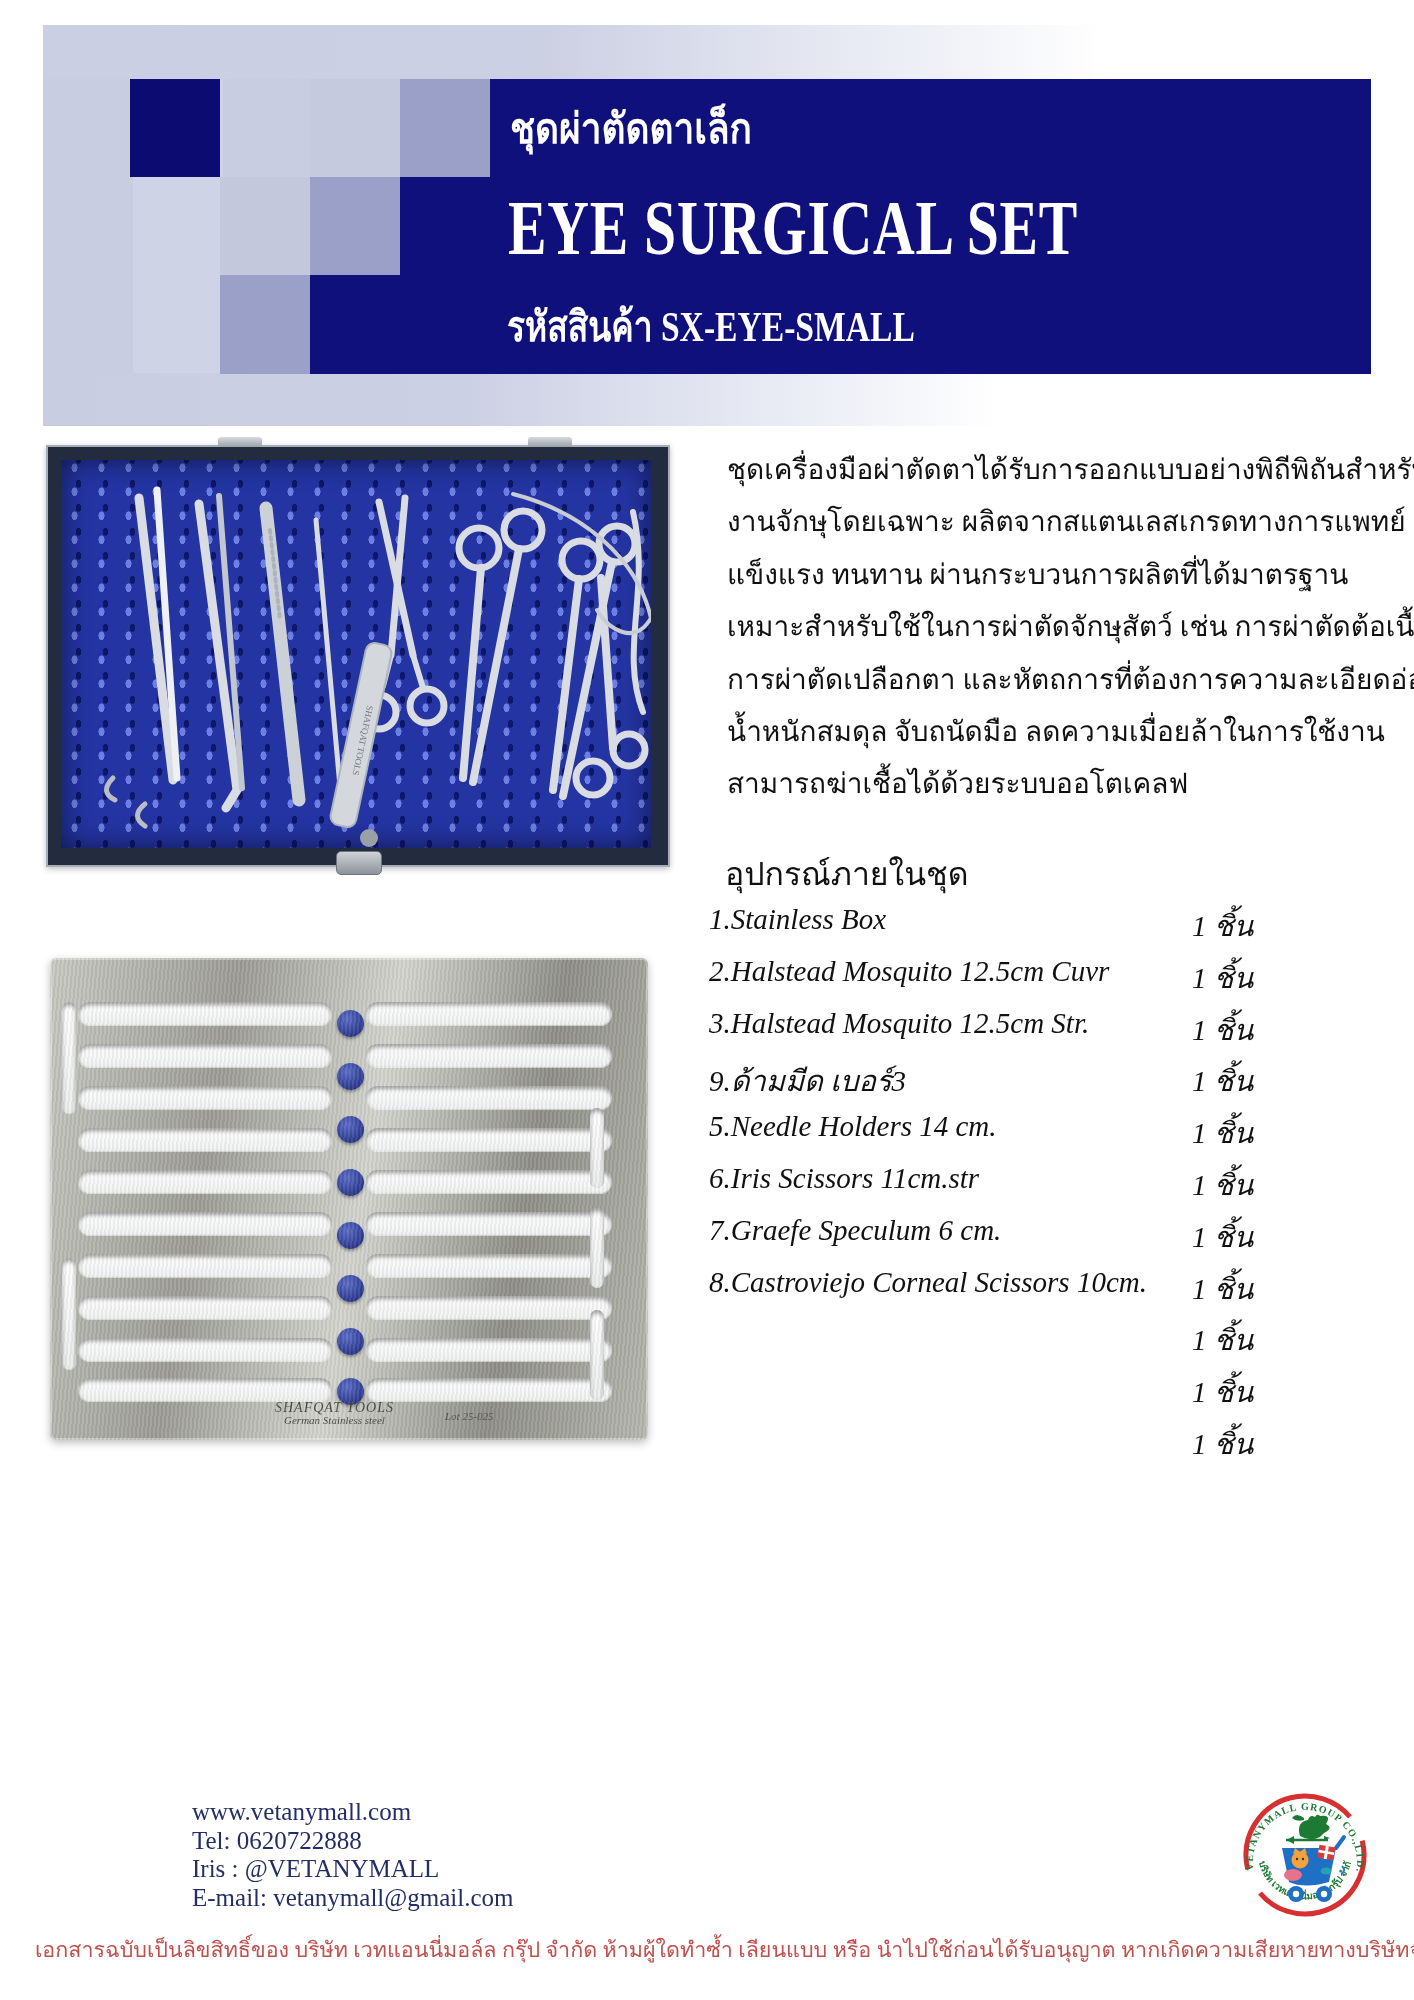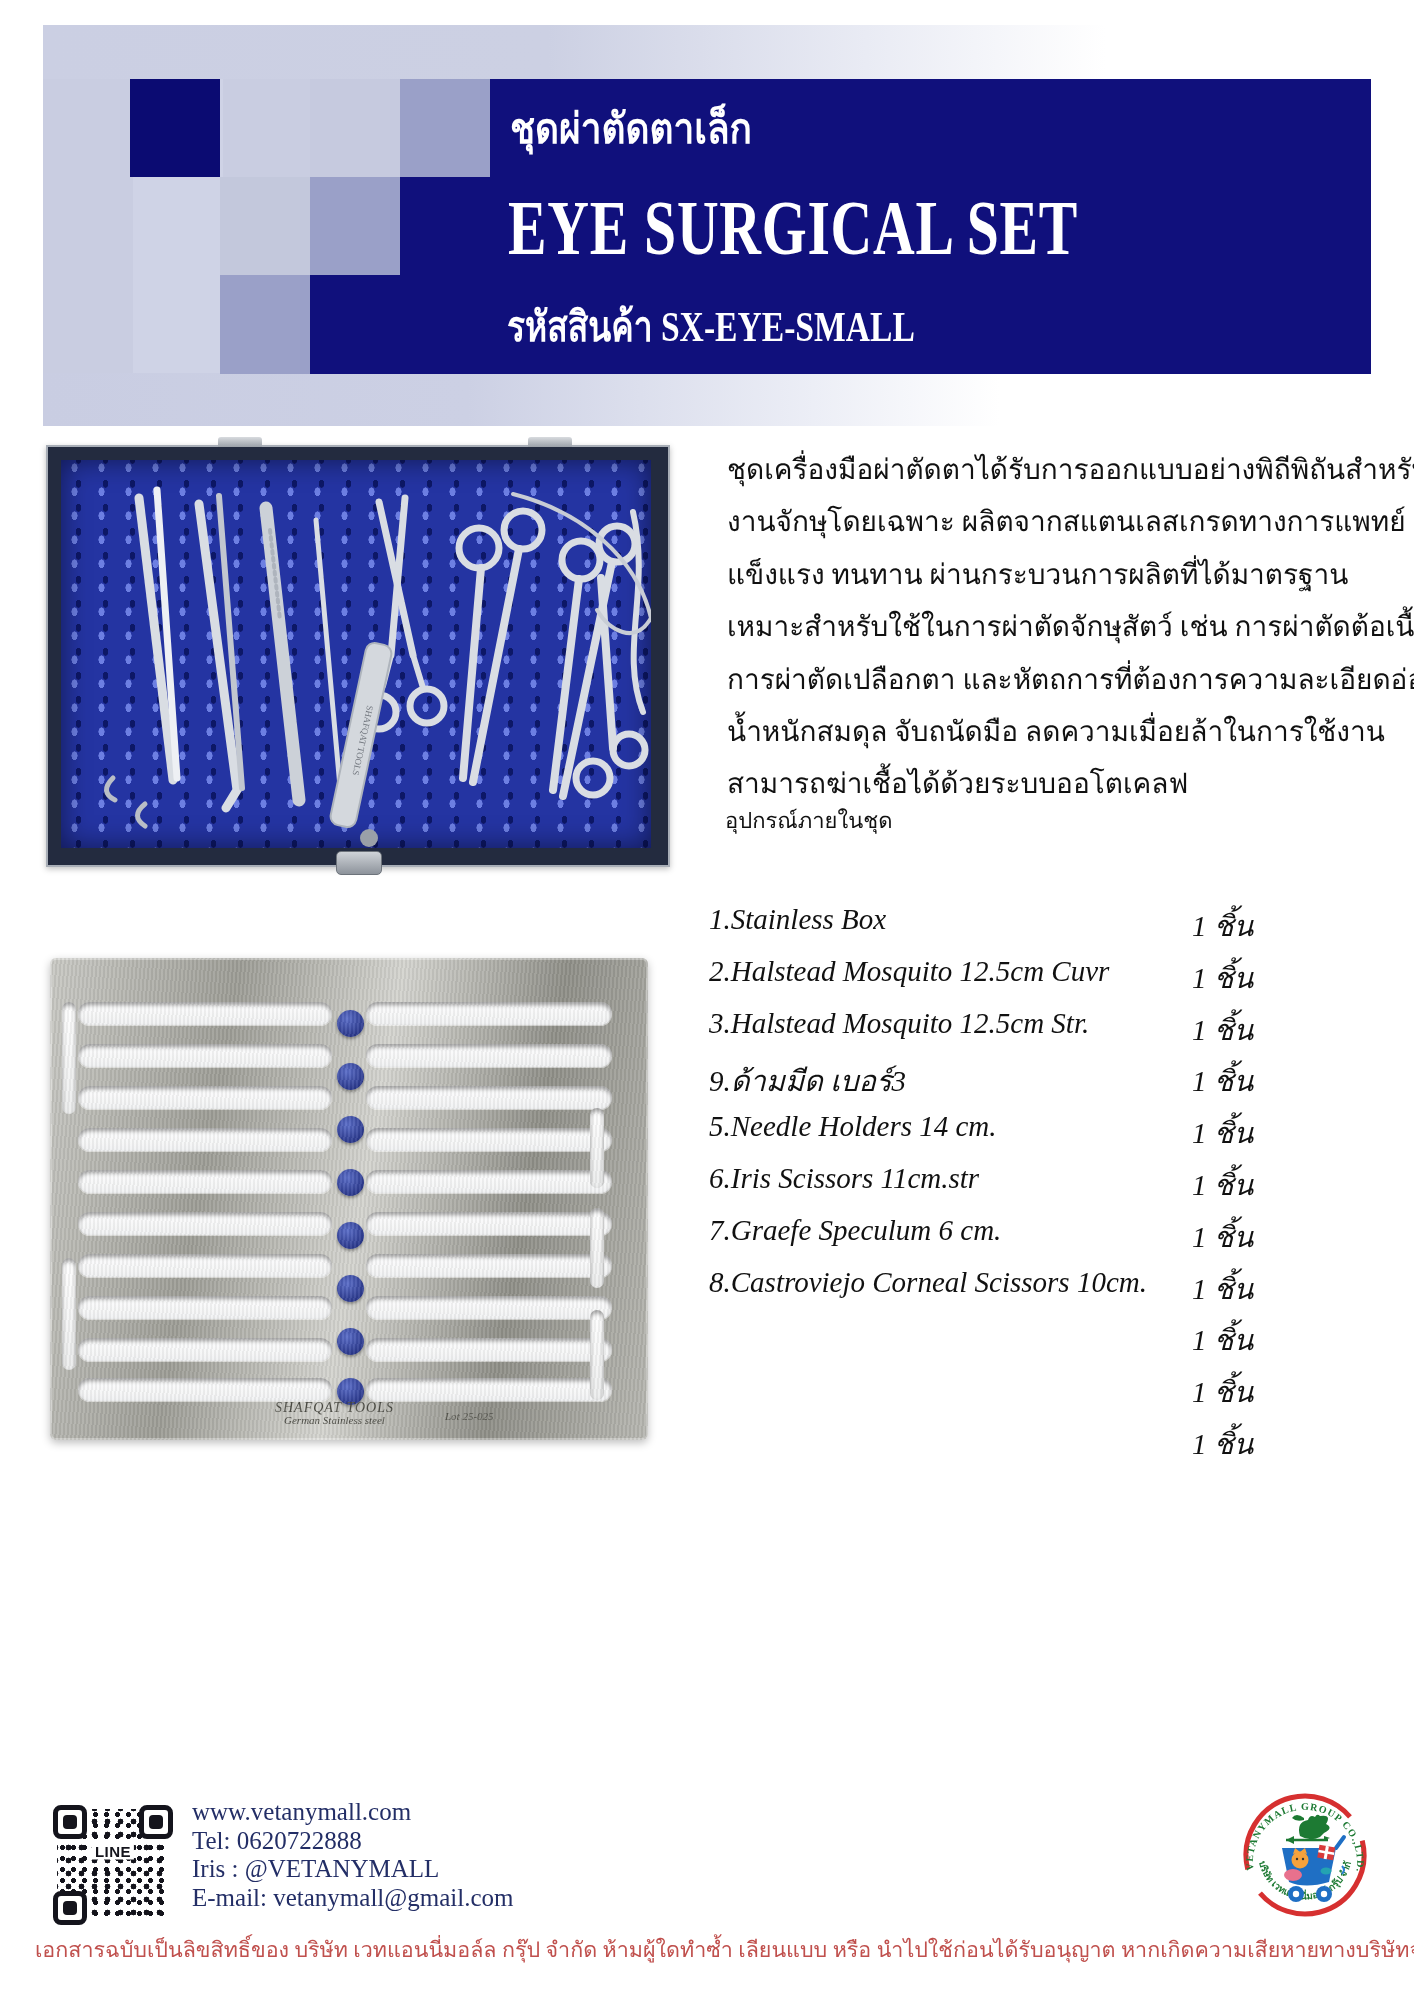--- a/index.html
+++ b/index.html
@@ -62,21 +62,21 @@
     box-shadow:0 2px 3px rgba(0,0,0,.35);}
   .tray-engrave{position:absolute;left:225px;top:443px;color:#4c4c45;font-style:italic;
     text-align:center;line-height:13px;white-space:nowrap;}
   .tray-engrave .b1{font-size:14px;letter-spacing:1px;}
   .tray-engrave .b2{font-size:11px;}
   .tray-lot{position:absolute;left:395px;top:452px;color:#55554e;font-size:11px;font-style:italic;white-space:nowrap;}
 
   
   .desc{left:727px;top:447px;}
   .desc div{height:52.4px;white-space:nowrap;font-size:28px;}
-  .equip-head{left:725px;top:803px;font-size:22px;white-space:nowrap;}
+  .equip-head{left:725px;top:848px;font-size:32px;white-space:nowrap;}
   .items{left:709px;top:903px;width:560px;font-style:italic;}
   .items .row{position:relative;height:51.8px;white-space:nowrap;font-size:29px;}
   .items .qty{position:absolute;left:483px;top:0;}
 
   
   .qr{left:53px;top:1805px;width:120px;height:120px;background:#fff;}
   .qr-dots{position:absolute;inset:4px;
     background-image:radial-gradient(#14141c 33%,transparent 36%),radial-gradient(#14141c 30%,transparent 34%);
     background-size:11px 11px,13px 13px;background-position:0 0,5px 6px;}
   .finder{position:absolute;width:24px;height:24px;border:5px solid #14141c;border-radius:8px;background:#fff;}
@@ -224,33 +224,20 @@
     <div class="row"><span>9.ด้ามมีด เบอร์3</span><span class="qty">1 ชิ้น</span></div>
     <div class="row"><span>5.Needle Holders 14 cm.</span><span class="qty">1 ชิ้น</span></div>
     <div class="row"><span>6.Iris Scissors 11cm.str</span><span class="qty">1 ชิ้น</span></div>
     <div class="row"><span>7.Graefe Speculum 6 cm.</span><span class="qty">1 ชิ้น</span></div>
     <div class="row"><span>8.Castroviejo Corneal Scissors 10cm.</span><span class="qty">1 ชิ้น</span></div>
     <div class="row"><span class="qty">1 ชิ้น</span></div>
     <div class="row"><span class="qty">1 ชิ้น</span></div>
     <div class="row"><span class="qty">1 ชิ้น</span></div>
   </div>
 
-  <div class="abs qr">
-    <div class="qr-dots"></div>
-    <div class="finder f-tl">
-        <i></i>
-      </div>
-    <div class="finder f-tr">
-        <i></i>
-      </div>
-    <div class="finder f-bl">
-        <i></i>
-      </div>
-    <div class="qr-label">LINE</div>
-  </div>
 
   <div class="abs contact">
     <div>www.vetanymall.com</div>
     <div>Tel: 0620722888</div>
     <div>Iris : @VETANYMALL</div>
     <div>E-mail: vetanymall@gmail.com</div>
   </div>
 
   <div class="abs logo">
     <svg width="134" height="134" viewBox="0 0 134 134">

